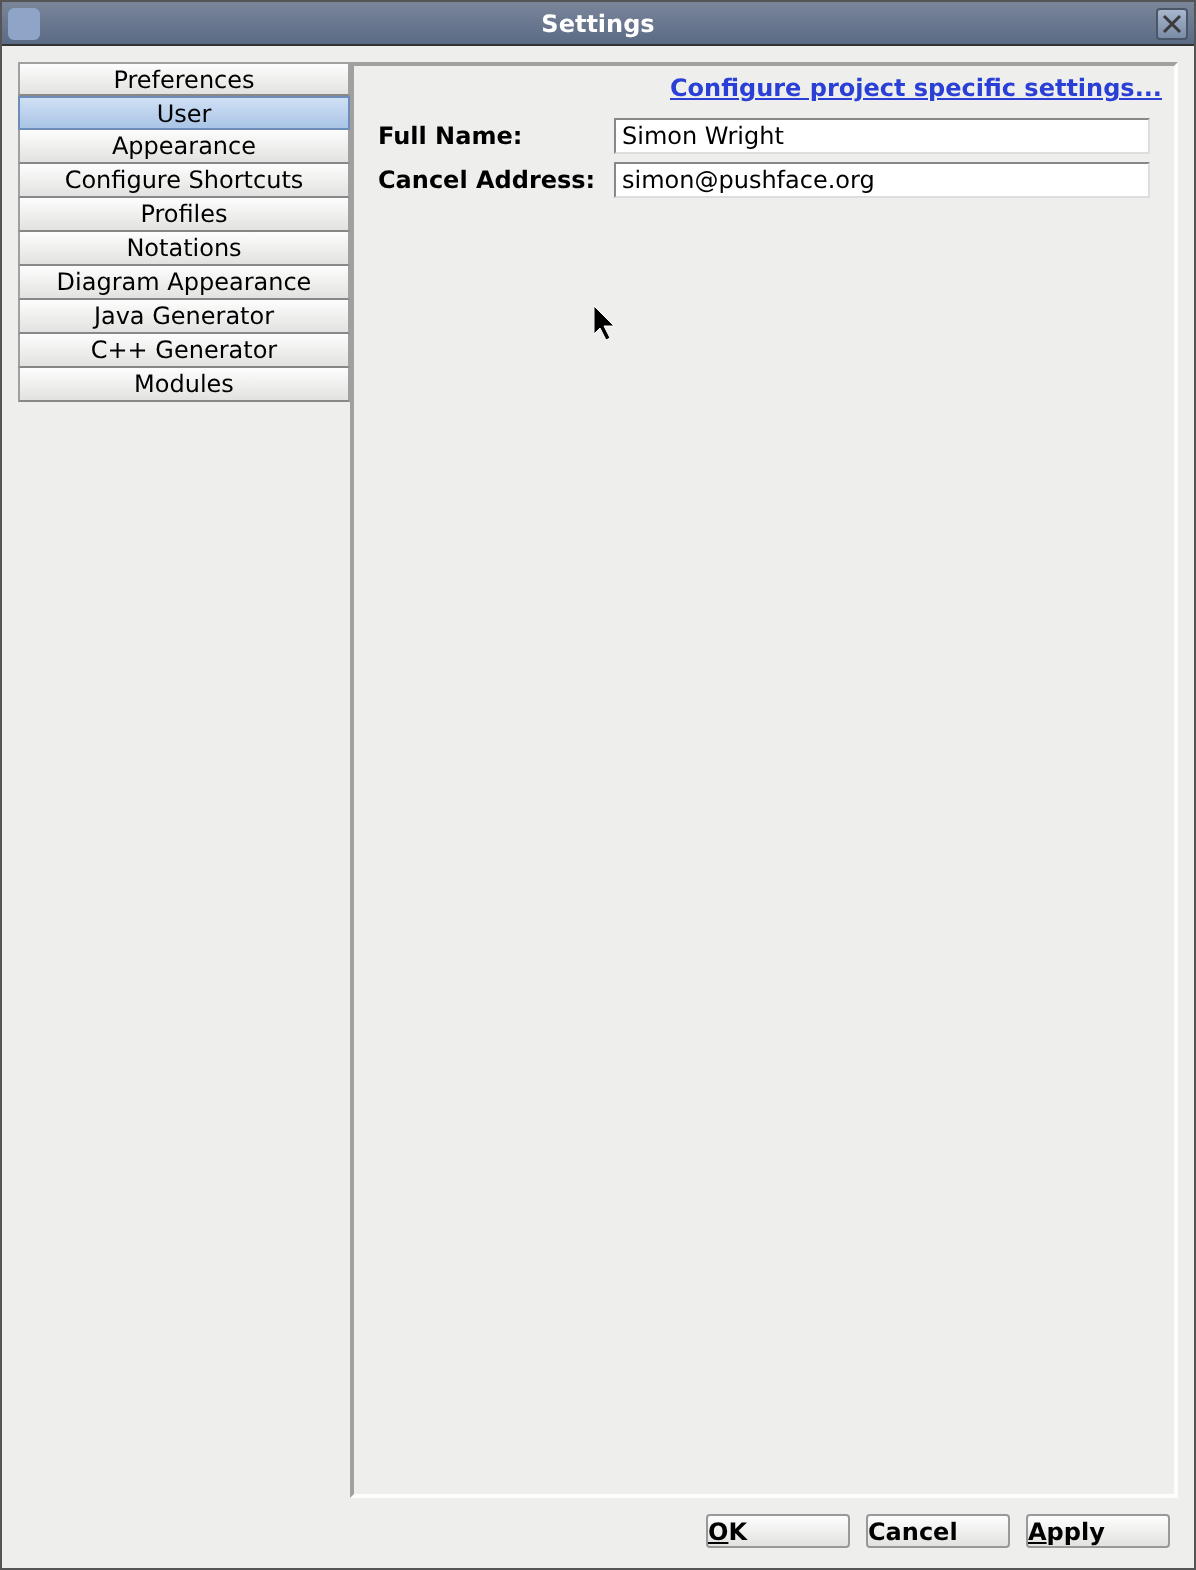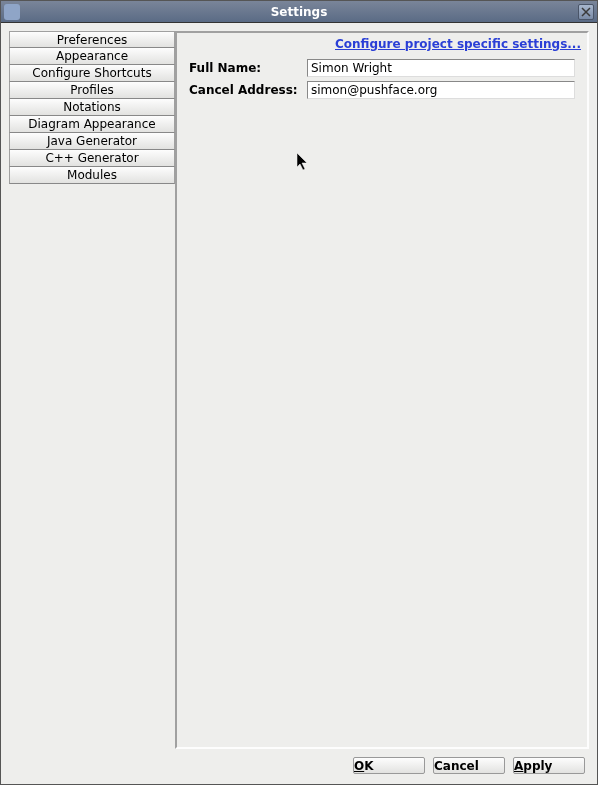--- a/index.html
+++ b/index.html
@@ -182,20 +182,21 @@
         <path d="M1 1 L9 9 M9 1 L1 9" stroke="#3a3a3a" stroke-width="1.5" fill="none"></path>
       </svg>
     </div>
   </div>
 
   <div class="window-body">
     <div class="main-area">
 
       <div class="sidebar">
         <div class="sidebar-item">Preferences</div>
+        <div class="sidebar-item selected">User</div>
         <div class="sidebar-item">Appearance</div>
         <div class="sidebar-item">Configure Shortcuts</div>
         <div class="sidebar-item">Profiles</div>
         <div class="sidebar-item">Notations</div>
         <div class="sidebar-item">Diagram Appearance</div>
         <div class="sidebar-item">Java Generator</div>
         <div class="sidebar-item">C++ Generator</div>
         <div class="sidebar-item">Modules</div>
       </div>
 

